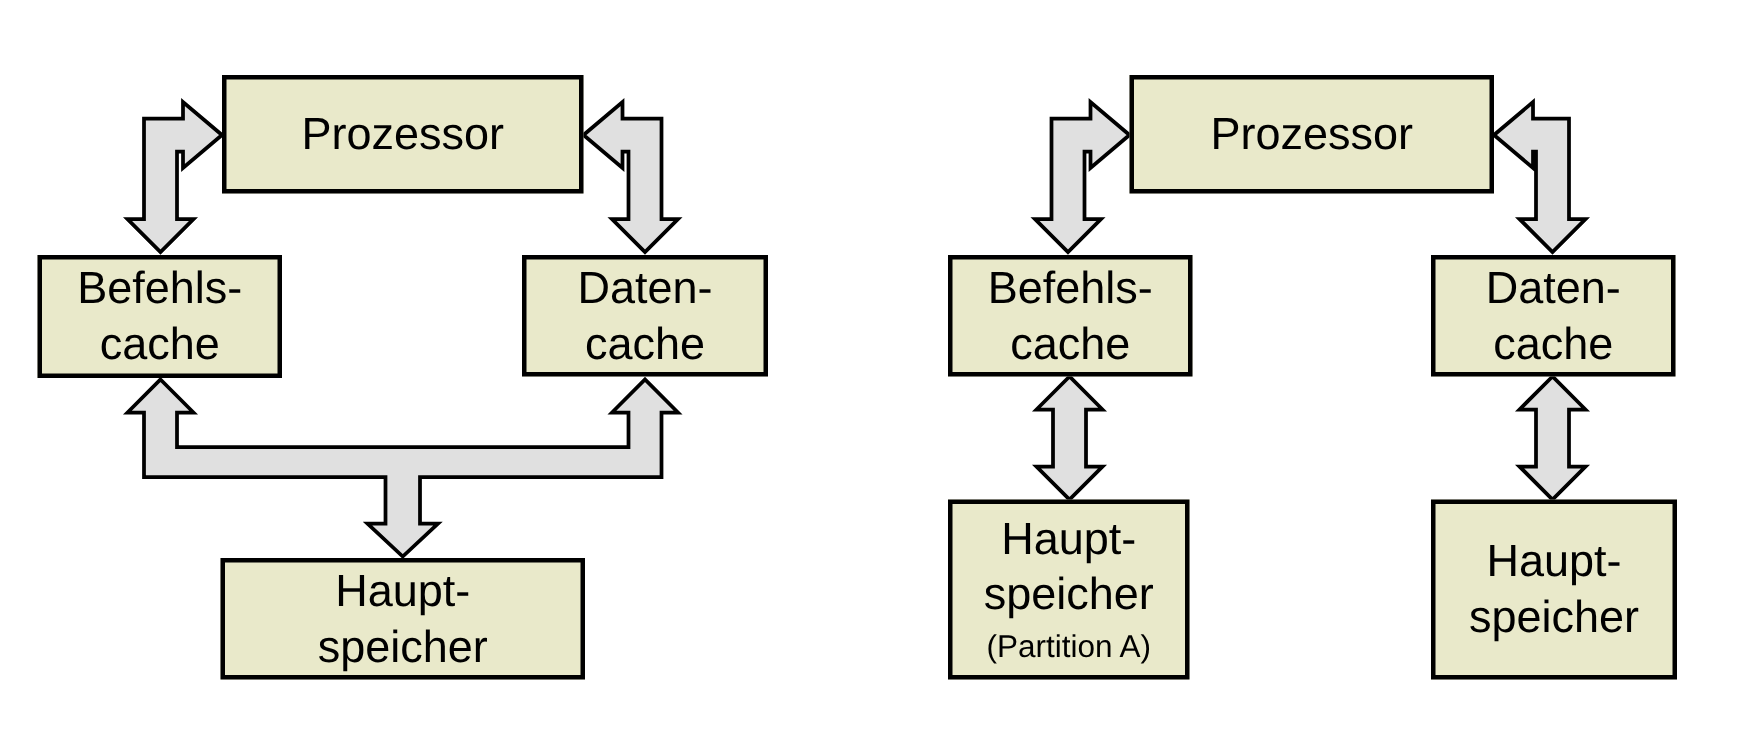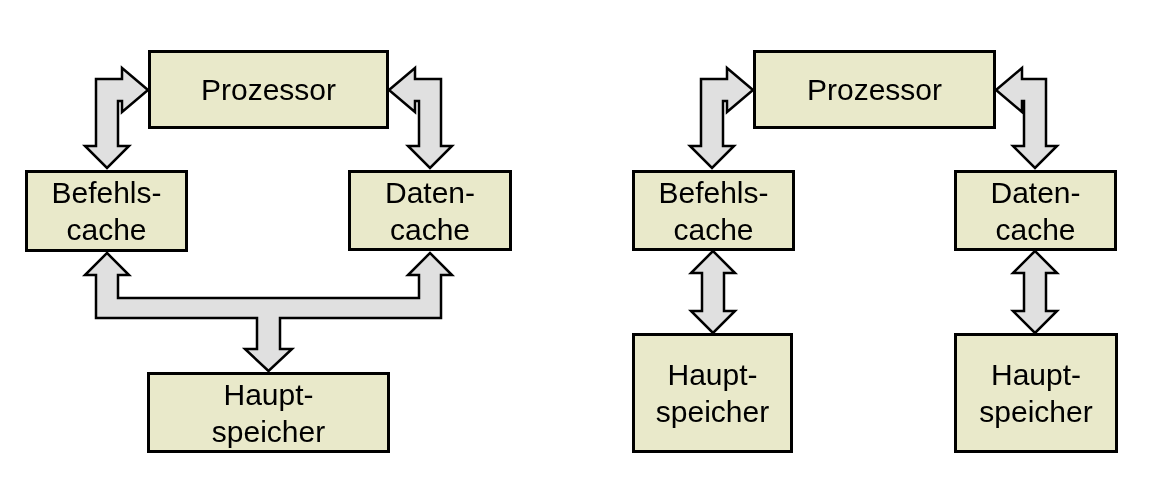--- a/index.html
+++ b/index.html
@@ -112,20 +112,21 @@
   </div>
 
   <div class="box r-daten">
     <span>Daten-</span>
     <span>cache</span>
   </div>
 
   <div class="box r-haupt-a">
     <span>Haupt-</span>
     <span>speicher</span>
+    <span class="sub">(Partition A)</span>
   </div>
 
   <div class="box r-haupt-b">
     <span>Haupt-</span>
     <span>speicher</span>
   </div>
 
 </div>
 
 </body></html>

